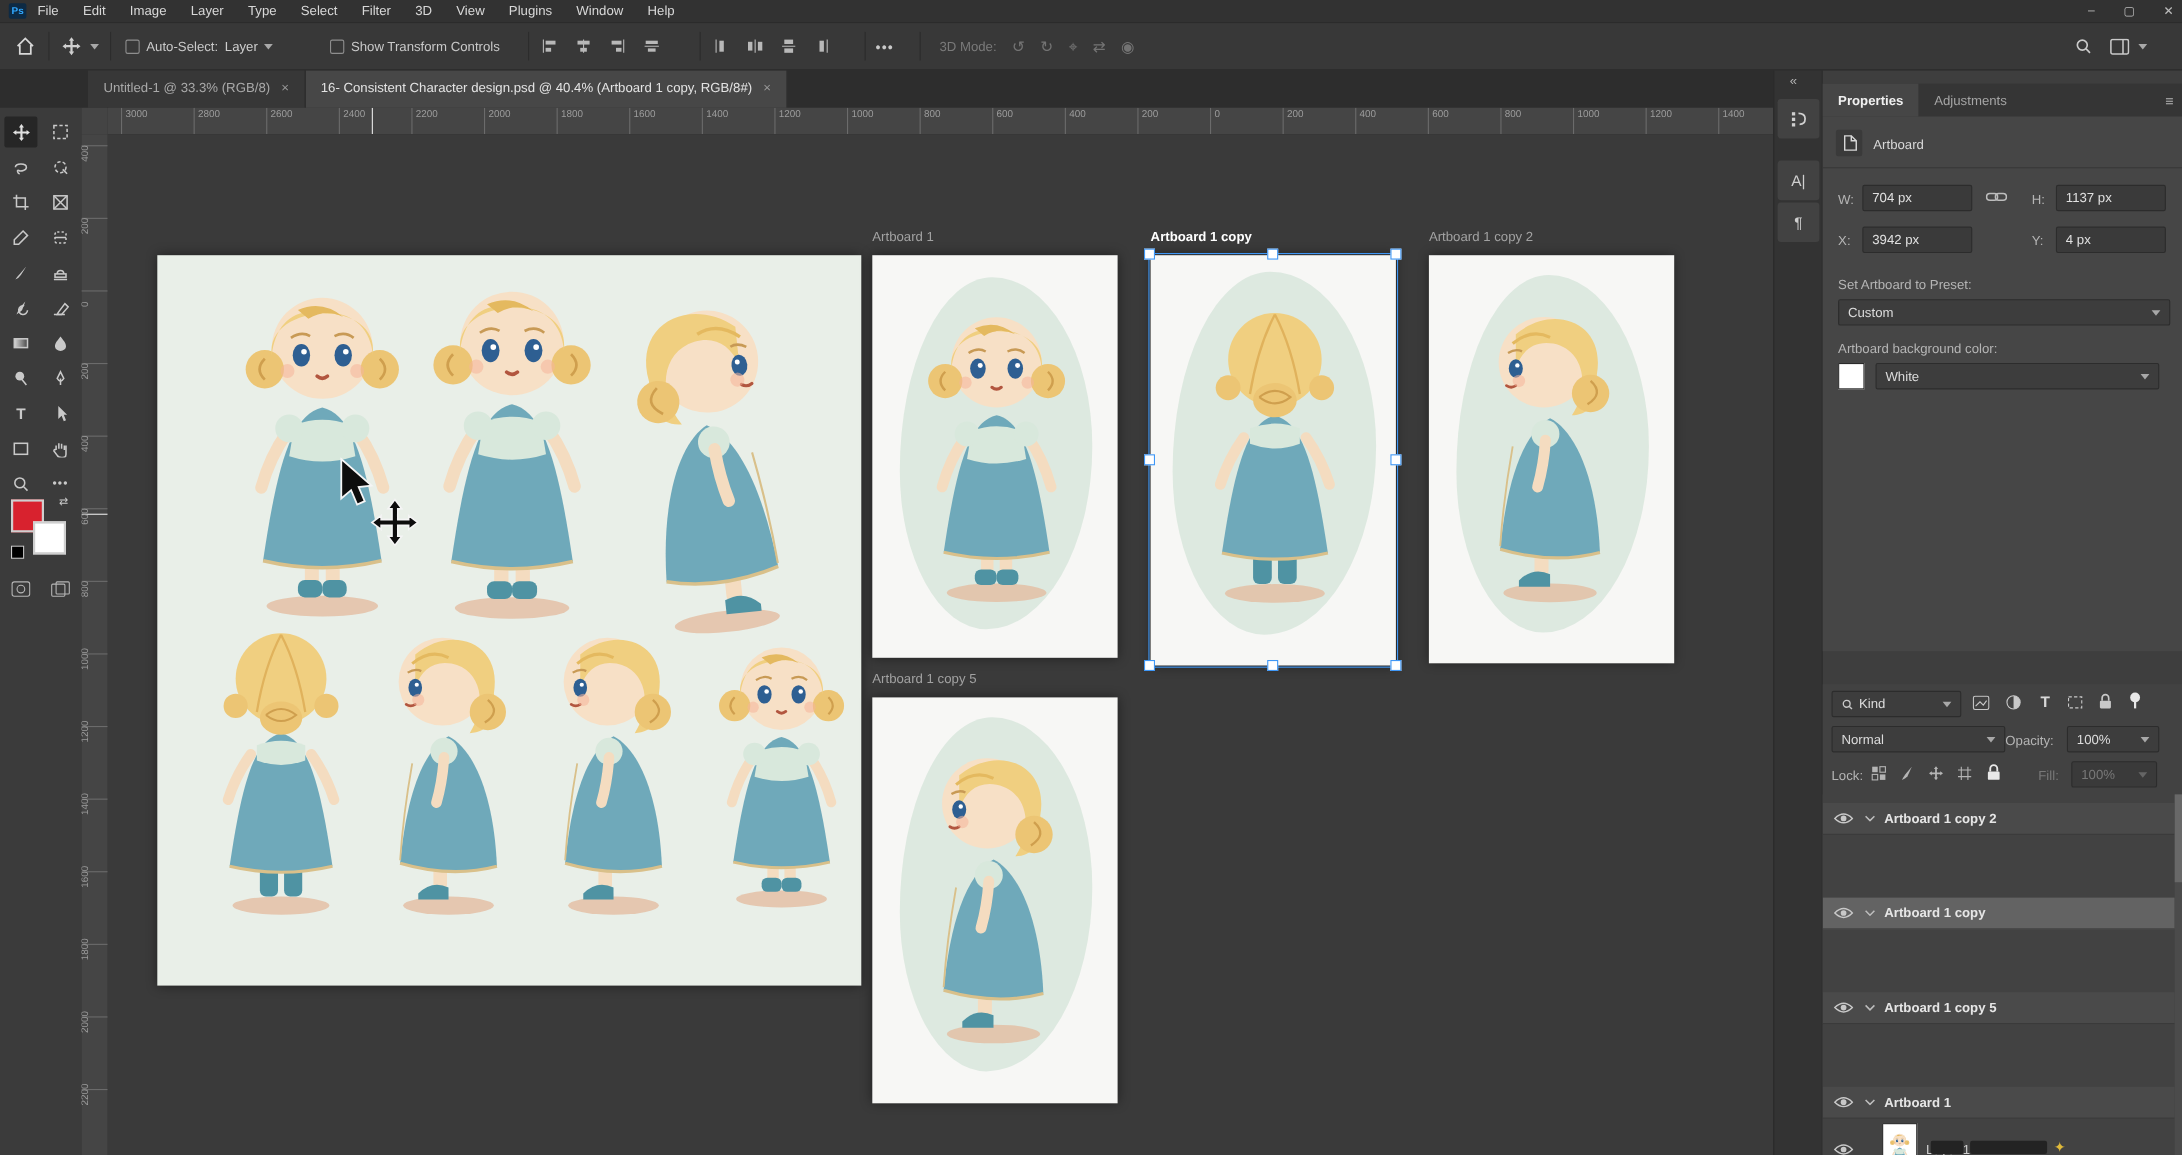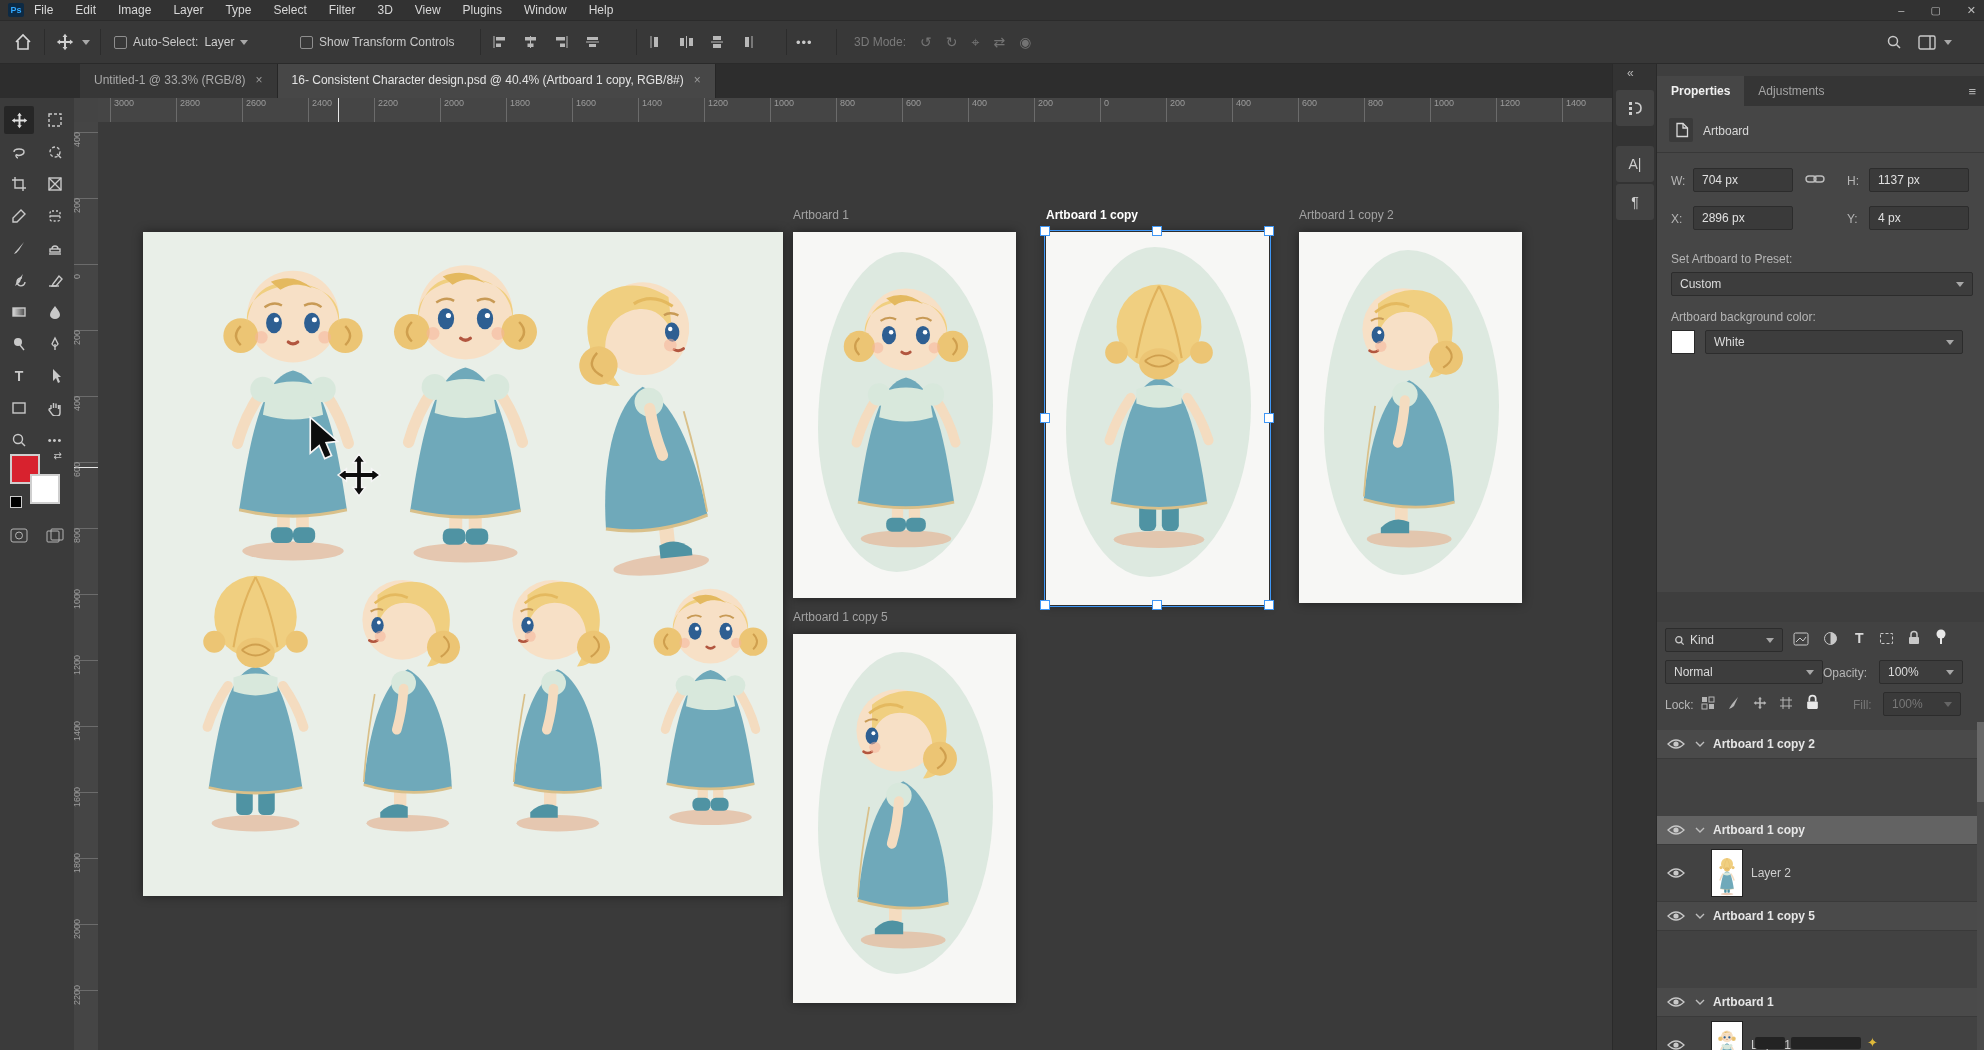--- a/index.html
+++ b/index.html
@@ -650,21 +650,21 @@
       <div class="abs" style="left:148px;top:66px">
         <svg width="20" height="14" viewBox="0 0 20 14">
             <rect x="1" y="4" width="10" height="6" rx="3" stroke="#bdbdbd" fill="none" stroke-width="1.4"></rect>
             <rect x="9" y="4" width="10" height="6" rx="3" stroke="#bdbdbd" fill="none" stroke-width="1.4"></rect>
           </svg>
       </div>
       <div class="abs plabel" style="left:190px;top:68px">H:</div>
       <div class="abs val-box" style="left:212px;top:62px;width:82px">1137 px</div>
 
       <div class="abs plabel" style="left:14px;top:106px">X:</div>
-      <div class="abs val-box" style="left:36px;top:100px;width:82px">2896 px</div>
+      <div class="abs val-box" style="left:36px;top:100px;width:82px">3942 px</div>
       <div class="abs plabel" style="left:190px;top:106px">Y:</div>
       <div class="abs val-box" style="left:212px;top:100px;width:82px">4 px</div>
 
       <div class="abs plabel" style="left:14px;top:146px">Set Artboard to Preset:</div>
       <div class="abs select-box" style="left:14px;top:166px;width:284px">
         <span>Custom</span>
           <span class="chev"></span>
       </div>
 
       <div class="abs plabel" style="left:14px;top:204px">Artboard background color:</div>
@@ -776,31 +776,20 @@
         </div>
         <div class="lrow group selected" style="top:94px">
           <svg class="eye" width="18" height="12">
               <use href="#i-eye"></use>
             </svg>
           <svg class="lchev" width="10" height="6">
               <use href="#i-chev"></use>
             </svg>
           <span class="lname">Artboard 1 copy</span>
         </div>
-        <div class="lrow layer" style="top:123px">
-          <svg class="eye" width="18" height="12">
-              <use href="#i-eye"></use>
-            </svg>
-          <div class="thumb">
-              <svg width="24" height="40" viewBox="0 0 120 200">
-                <use href="#girl-back"></use>
-              </svg>
-            </div>
-          <span class="lname">Layer 2</span>
-        </div>
         <div class="lrow group" style="top:180px">
           <svg class="eye" width="18" height="12">
               <use href="#i-eye"></use>
             </svg>
           <svg class="lchev" width="10" height="6">
               <use href="#i-chev"></use>
             </svg>
           <span class="lname">Artboard 1 copy 5</span>
         </div>
         <div class="lrow group" style="top:266px">

